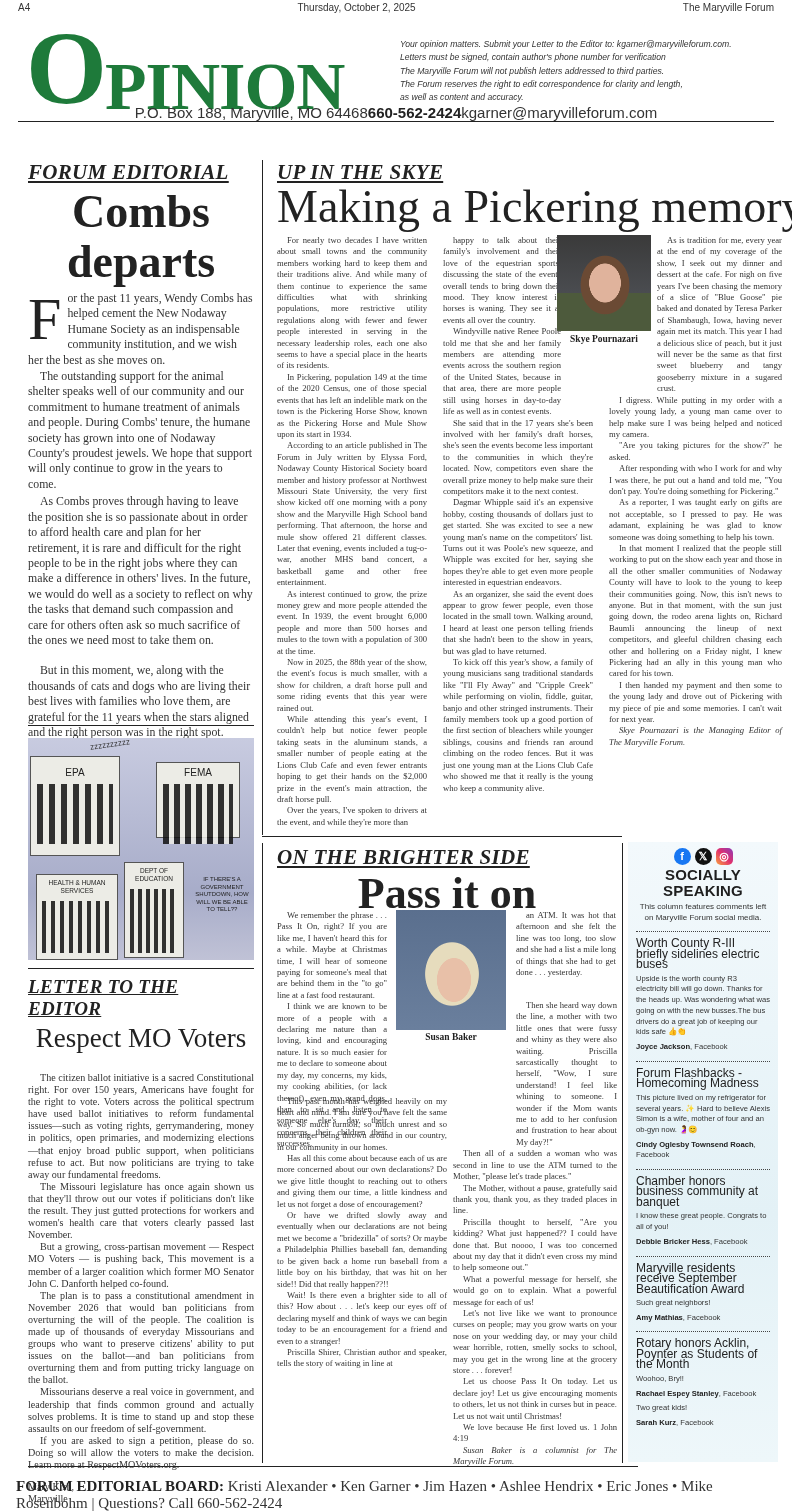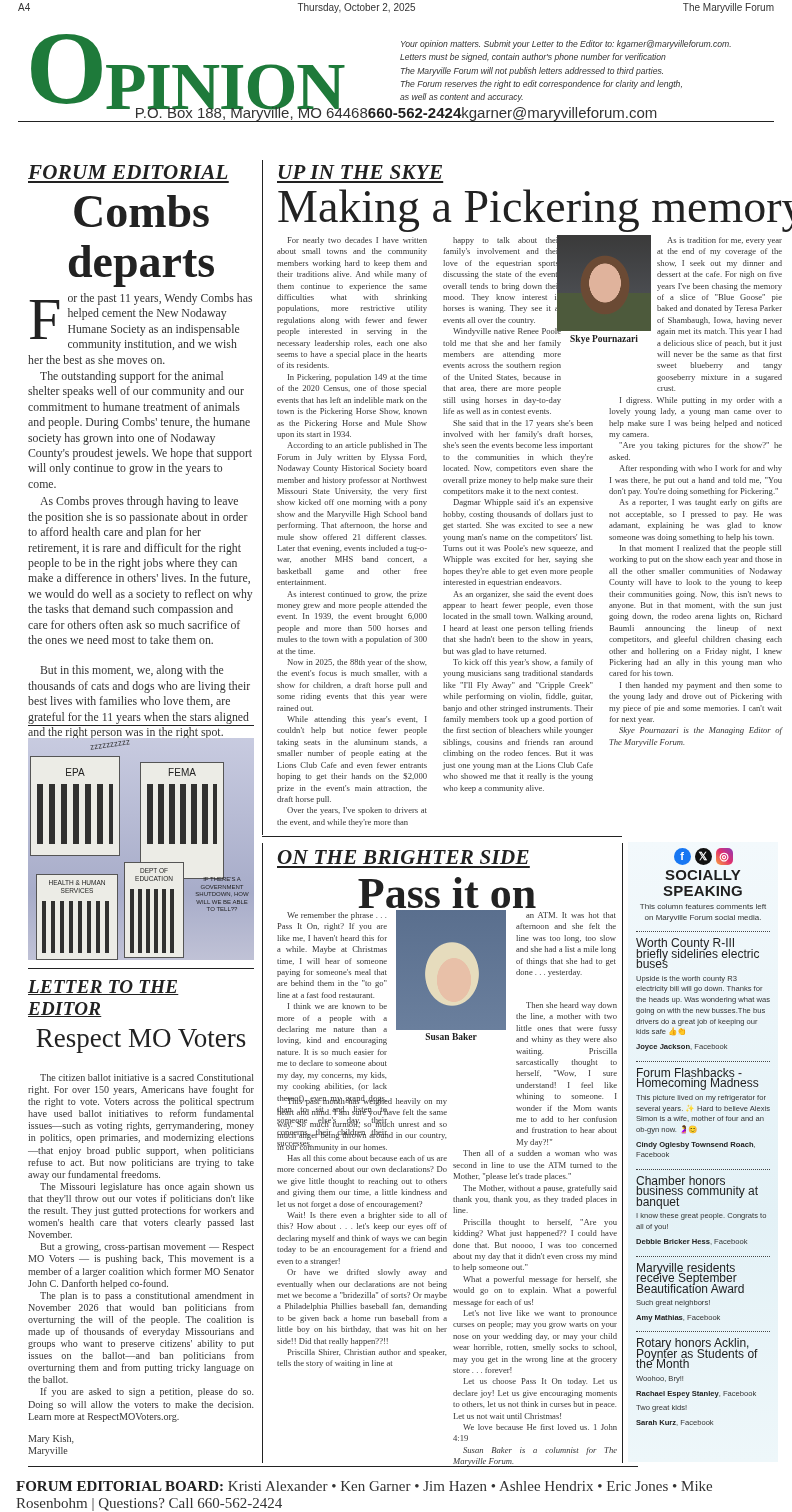--- a/index.html
+++ b/index.html
@@ -81,21 +81,21 @@
     <p style="text-indent:12px;margin-top:15px">But in this moment, we, along with the thousands of cats and dogs who are living their best lives with families who love them, are grateful for the 11 years when the stars aligned and the right person was in the right spot.</p>
     <p style="text-indent:12px">Congratulations and best of luck, Wendy.</p>
   </div>
 </div>
 
 <div class="col" style="left:28px;top:738px;width:226px;height:222px;background:linear-gradient(180deg,#c8cbe0,#a7acc9 70%,#c0c2d6);overflow:hidden">
   <div style="position:absolute;left:2px;top:18px;width:90px;height:100px;background:#ecece6;border:1px solid #555">
     <div style="text-align:center;font-family:'Liberation Sans',sans-serif;font-size:10px;margin-top:10px">EPA</div>
     <div style="margin:6px 6px;height:60px;background:repeating-linear-gradient(90deg,#111 0 6px,transparent 6px 12px),#ecece6;opacity:.85"></div>
   </div>
-  <div style="position:absolute;left:112px;top:24px;width:84px;height:117px;background:#ecece6;border:1px solid #555">
+  <div style="position:absolute;left:128px;top:24px;width:84px;height:76px;background:#ecece6;border:1px solid #555">
     <div style="text-align:center;font-family:'Liberation Sans',sans-serif;font-size:10px;margin-top:4px">FEMA</div>
     <div style="margin:6px 6px;height:60px;background:repeating-linear-gradient(90deg,#111 0 6px,transparent 6px 11px),#ecece6;opacity:.85"></div>
   </div>
   <div style="position:absolute;left:96px;top:124px;width:60px;height:96px;background:#ecece6;border:1px solid #555">
     <div style="text-align:center;font-family:'Liberation Sans',sans-serif;font-size:6.5px;margin-top:4px;line-height:8px">DEPT OF EDUCATION</div>
     <div style="margin:6px 5px;height:64px;background:repeating-linear-gradient(90deg,#111 0 4px,transparent 4px 8px),#ecece6;opacity:.85"></div>
   </div>
   <div style="position:absolute;left:8px;top:136px;width:82px;height:86px;background:#ecece6;border:1px solid #555">
     <div style="text-align:center;font-family:'Liberation Sans',sans-serif;font-size:6.5px;margin-top:4px;line-height:8px">HEALTH &amp; HUMAN SERVICES</div>
     <div style="margin:6px 5px;height:52px;background:repeating-linear-gradient(90deg,#111 0 4px,transparent 4px 9px),#ecece6;opacity:.85"></div>
@@ -105,20 +105,21 @@
 </div>
 
 <div class="col" style="left:28px;top:976px;width:226px">
   <div class="kicker" style="font-size:19px">LETTER TO THE EDITOR</div>
   <div style="text-align:center;font-size:27px;line-height:32px;margin-top:2px;color:#222">Respect MO Voters</div>
   <div class="txt" style="margin-top:18px;font-size:10.1px;line-height:12.1px">
     <p>The citizen ballot initiative is a sacred Constitutional right. For over 150 years, Americans have fought for the right to vote. Voters across the political spectrum have used ballot initiatives to reform fundamental issues—such as voting rights, gerrymandering, money in politics, open primaries, and modernizing elections—that enjoy broad public support, when politicians refuse to act. But now politicians are trying to take away our fundamental freedoms.</p>
     <p>The Missouri legislature has once again shown us that they'll throw out our votes if politicians don't like the result. They just gutted protections for workers and women's health care that voters clearly passed last November.</p>
     <p>But a growing, cross-partisan movement — Respect MO Voters — is pushing back, This movement is a member of a larger coalition which former MO Senator John C. Danforth helped co-found.</p>
     <p>The plan is to pass a constitutional amendment in November 2026 that would ban politicians from overturning the will of the people. The coalition is made up of thousands of everyday Missourians and groups who want to preserve citizens' ability to put issues on the ballot—and ban politicians from overturning them and from putting tricky language on the ballot.</p>
+    <p>Missourians deserve a real voice in government, and leadership that finds common ground and actually solves problems. It is time to stand up and stop these assaults on our freedom of self-government.</p>
     <p>If you are asked to sign a petition, please do so. Doing so will allow the voters to make the decision. Learn more at  RespectMOVoters.org.</p>
   </div>
   <div style="text-align:left;font-size:10.1px;line-height:12px;margin-top:10px;color:#333">
     <div>Mary Kish,</div>
     <div>Maryville</div>
   </div>
 </div>
 
 <div class="col" style="left:277px;top:160px;width:505px">
   <div class="kicker">UP IN THE SKYE</div>
@@ -131,21 +132,21 @@
   <p>As interest continued to grow, the prize money grew and more people attended the event. In 1939, the event brought 6,000 people and more than 500 horses and mules to the town with a population of 300 at the time.</p>
   <p>Now in 2025, the 88th year of the show, the event's focus is much smaller, with a show for children, a draft horse pull and some riding events that this year were rained out.</p>
   <p>While attending this year's event, I couldn't help but notice fewer people taking seats in the aluminum stands, a smaller number of people eating at the Lions Club Cafe and even fewer entrants hoping to get their hands on the $2,000 prize in the event's main attraction, the draft horse pull.</p>
   <p>Over the years, I've spoken to drivers at the event, and while they're more than</p>
 </div>
 <div class="col txt8" style="left:443px;top:235px;width:150px">
   <p style="padding-right:32px">happy to talk about their family's involvement and their love of the equestrian sports, discussing the state of the events overall tends to bring down their mood. They know interest in horses is waning. They see it at events all over the country.</p>
   <p style="padding-right:32px">Windyville native Renee Poole told me that she and her family members are attending more events across the southern region of the United States, because in that area, there are more people still using horses in day-to-day life as well as in contest events.</p>
   <p>She said that in the 17 years she's been involved with her family's draft horses, she's seen the events become less important to the communities in which they're located. Now, competitors even share the overall prize money to help make sure their competitors make it to the next contest.</p>
   <p>Dagmar Whipple said it's an expensive hobby, costing thousands of dollars just to get started. She was excited to see a new young man's name on the competitors' list. Turns out it was Poole's new squeeze, and Whipple was excited for her, saying she hopes they're able to get even more people interested in equestrian endeavors.</p>
-  <p>As an organizer, she said the event does appear to heart fewer people, even those located in the small town. Walking around, I heard at least one person telling friends that she hadn't been to the show in years, but was glad to have returned.</p>
+  <p>As an organizer, she said the event does appear to grow fewer people, even those located in the small town. Walking around, I heard at least one person telling friends that she hadn't been to the show in years, but was glad to have returned.</p>
   <p>To kick off this year's show, a family of young musicians sang traditional standards like "I'll Fly Away" and "Cripple Creek" while performing on violin, fiddle, guitar, banjo and other stringed instruments. Their family members took up a good portion of the first section of bleachers while younger siblings, cousins and friends ran around climbing on the rodeo fences. But it was just one young man at the Lions Club Cafe who showed me that it really is the young who keep a community alive.</p>
 </div>
 <div class="photo" style="left:557px;top:235px;width:94px;height:96px;background:radial-gradient(ellipse 26px 32px at 48px 48px,#e0b39c 60%,transparent 62%),radial-gradient(ellipse 40px 48px at 48px 50px,#6b4a34 60%,transparent 62%),linear-gradient(180deg,#3a3a3a 0,#4a4c50 60%,#4d5a3c 60%)"></div>
 <div class="caption" style="left:557px;top:334px;width:94px">Skye Pournazari</div>
 <div class="col txt8" style="left:609px;top:235px;width:173px">
   <p style="padding-left:48px">As is tradition for me, every year at the end of my coverage of the show, I seek out my dinner and dessert at the cafe. For nigh on five years I've been chasing the memory of a slice of "Blue Goose" pie baked and donated by Teresa Parker of Shambaugh, Iowa, having never again met its match. This year I had a delicious slice of peach, but it just will never be the same as that first sweet blueberry and tangy gooseberry mixture in a sugared crust.</p>
   <p>I digress. While putting in my order with a lovely young lady, a young man came over to help make sure I was being helped and noticed my camera.</p>
   <p>"Are you taking pictures for the show?" he asked.</p>
   <p>After responding with who I work for and why I was there, he put out a hand and told me, "You don't pay. You're doing something for Pickering."</p>
   <p>As a reporter, I was taught early on gifts are not acceptable, so I pressed to pay. He was adamant, explaining he was glad to know someone was doing something to help his town.</p>
@@ -160,22 +161,22 @@
 </div>
 <div class="col txt8" style="left:277px;top:910px;width:110px">
   <p>We remember the phrase . . . Pass It On, right? If you are like me, I haven't heard this for a while. Maybe at Christmas time, I will hear of someone paying for someone's meal that are behind them in the "to go" line at a fast food restaurant.</p>
   <p>I think we are known to be more of a people with a declaring me nature than a loving, kind and encouraging nature. It is so much easier for me to declare to someone about my day, my concerns, my kids, my cooking abilities, (or lack thereof), even my grand dogs, than to sit and listen to someone else's day, their concerns, their children their successes.</p>
 </div>
 <div class="photo" style="left:396px;top:910px;width:110px;height:120px;background:radial-gradient(ellipse 28px 36px at 58px 70px,#e8c0a8 60%,transparent 62%),radial-gradient(ellipse 44px 52px at 56px 64px,#e6dcbd 60%,transparent 62%),linear-gradient(180deg,#5a6f8e 0,#6a7f9d 100%)"></div>
 <div class="caption" style="left:396px;top:1032px;width:110px">Susan Baker</div>
 <div class="col txt8" style="left:277px;top:1096px;width:170px">
   <p>This past month has weighed heavily on my heart and mind. I am sure you have felt the same way. So much turmoil, so much unrest and so much anger being thrown around in our country, in our community in our homes.</p>
   <p>Has all this come about because each of us are more concerned about our own declarations? Do we give little thought to reaching out to others and giving them our time, a little kindness and let us not forget a dose of encouragement?</p>
+  <p>Or have we drifted slowly away and eventually when our declarations are not being met we become a "bridezilla" of sorts? Or maybe a Philadelphia Phillies baseball fan, demanding to be given back a home run baseball from a little boy on his birthday, that was hit on her side!! Did that really happen??!!</p>
   <p>Wait! Is there even a brighter side to all of this? How about . . . let's keep our eyes off of declaring myself and think of ways we can begin today to be an encouragement for a friend and even to a stranger!</p>
-  <p>Or have we drifted slowly away and eventually when our declarations are not being met we become a "bridezilla" of sorts? Or maybe a Philadelphia Phillies baseball fan, demanding to be given back a home run baseball from a little boy on his birthday, that was hit on her side!! Did that really happen??!!</p>
   <p>Priscilla Shirer, Christian author and speaker, tells the story of waiting in line at</p>
 </div>
 <div class="col txt8" style="left:516px;top:910px;width:100px">
   <p>an ATM. It was hot that afternoon and she felt the line was too long, too slow and she had a list a mile long of things that she had to get done . . . yesterday.</p>
 </div>
 <div class="col txt8" style="left:453px;top:1000px;width:164px">
   <p style="padding-left:63px">Then she heard way down the line, a mother with two little ones that were fussy and whiny as they were also waiting. Priscilla sarcastically thought to herself, "Wow, I sure understand! I feel like whining to someone. I wonder if the Mom wants me to add to her confusion and frustration to hear about My day?!"</p>
   <p>Then all of a sudden a woman who was second in line to use the ATM turned to the Mother, "please let's trade places."</p>
   <p>The Mother, without a pause, gratefully said thank you, thank you, as they traded places in line.</p>
   <p>Priscilla thought to herself, "Are you kidding? What just happened?? I could have done that. But noooo, I was too concerned about my day that it didn't even cross my mind to help someone out."</p>

